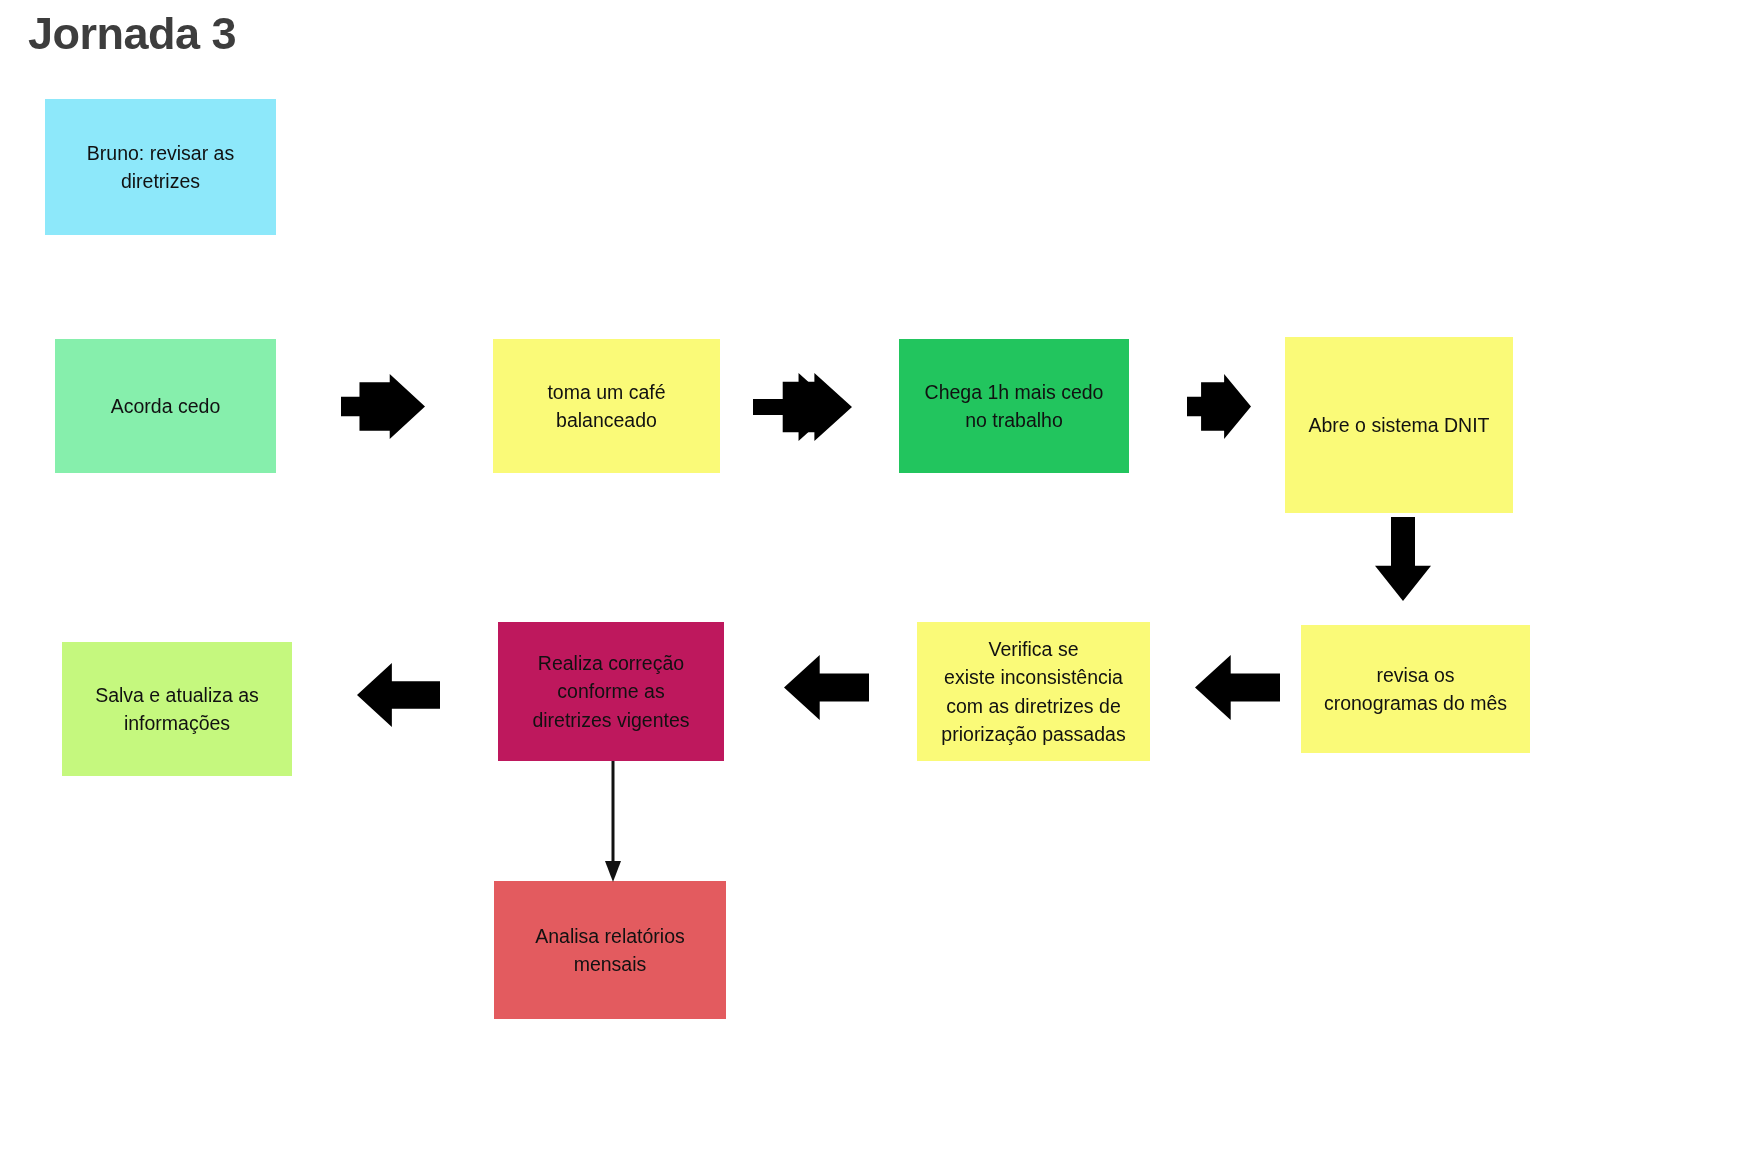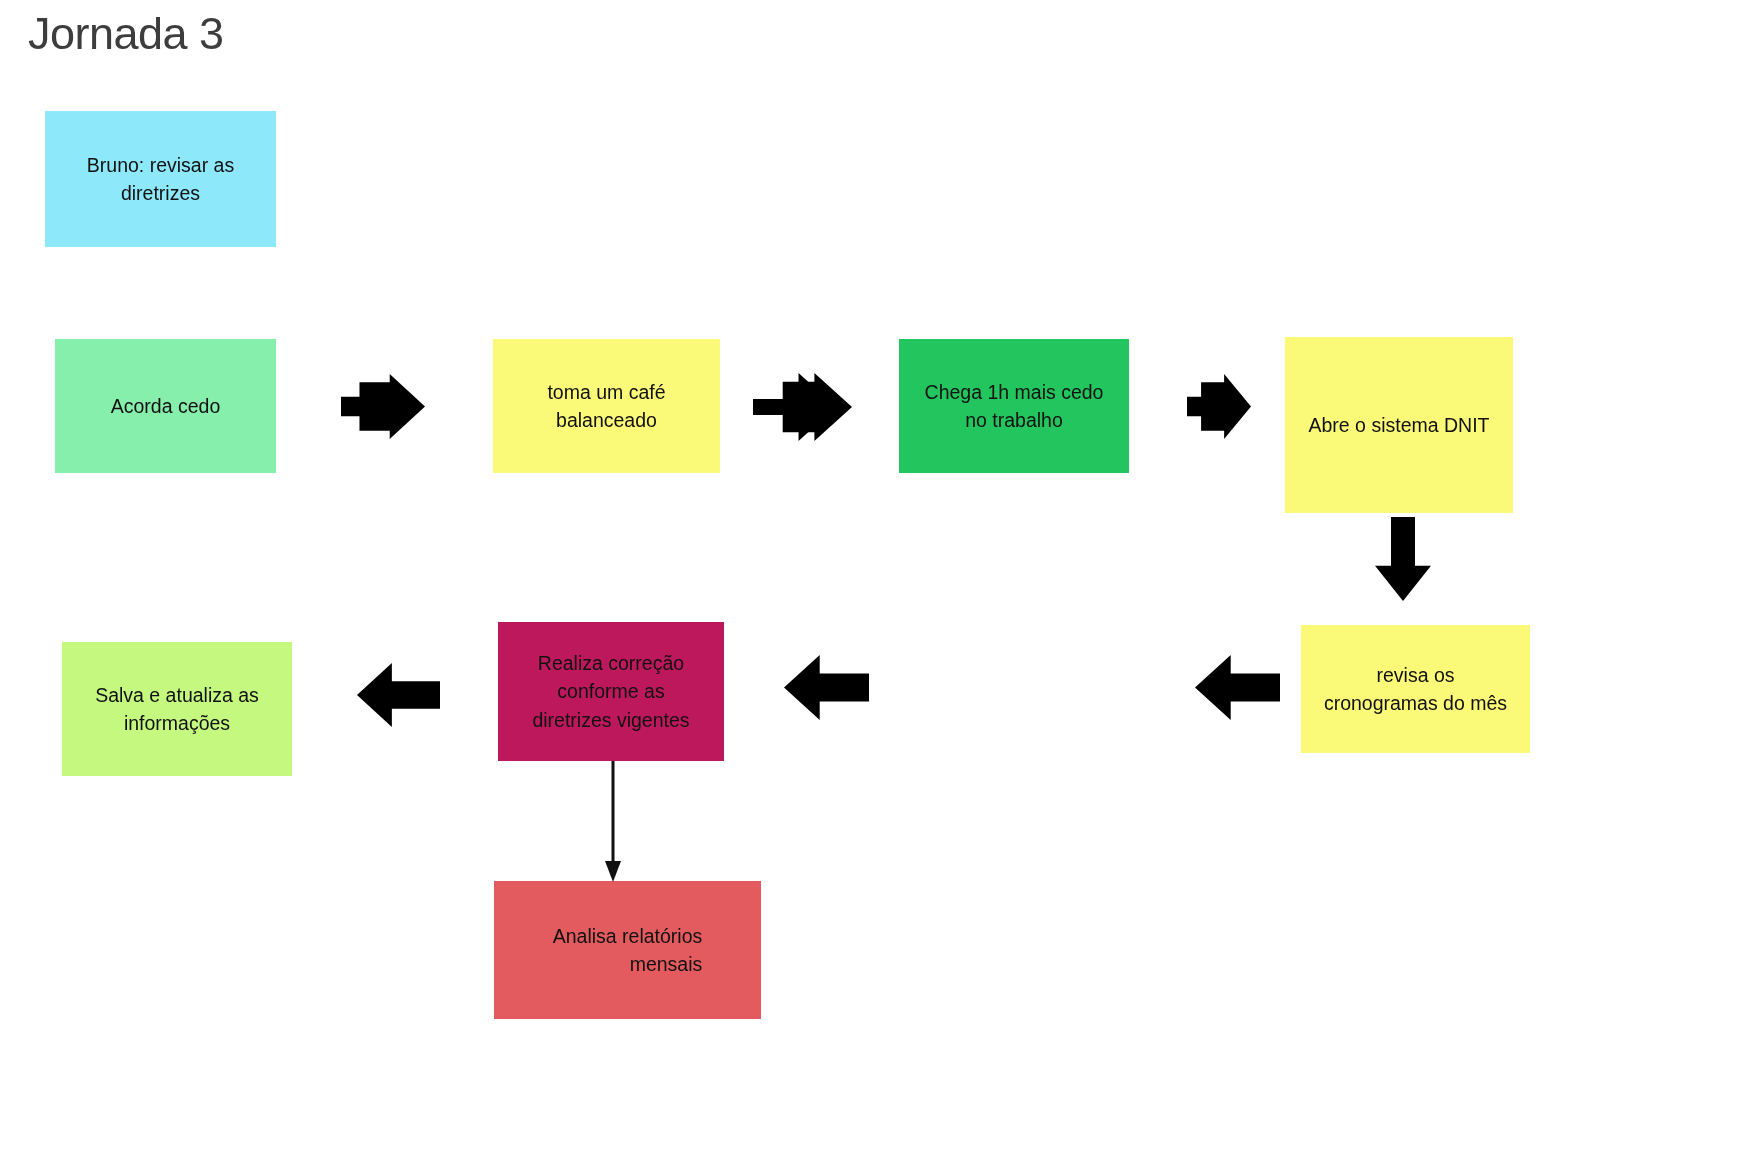--- a/index.html
+++ b/index.html
@@ -17,21 +17,21 @@
   #canvas {
     position: relative;
     width: 1755px;
     height: 1173px;
   }
   .title {
     position: absolute;
     left: 28px;
     top: 8px;
     font-size: 45px;
-    font-weight: normal;
+    font-weight: bold;
     color: #3d3d3d;
     letter-spacing: -0.5px;
     white-space: nowrap;
   }
   .node {
     position: absolute;
     display: flex;
     align-items: center;
     justify-content: center;
     text-align: center;
@@ -49,36 +49,40 @@
   .connector {
     position: absolute;
   }
   .connector svg { display: block; }
 </style>
 </head>
 <body>
 
 <div id="canvas">
   <div class="title">Jornada 3</div>
-<div class="node" style="left: 45px; top: 99px; width: 231px; height: 136px; background: rgb(141, 232, 250); margin-top: 12px;">Bruno: revisar as
+<div class="node" style="left: 45px; top: 99px; width: 231px; height: 136px; background: rgb(141, 232, 250);">Bruno: revisar as
 diretrizes</div>
     <div class="node" style="left: 55px; top: 339px; width: 221px; height: 134px; background: #86efac;">Acorda cedo</div>
     <div class="node" style="left: 481px; top: 339px; width: 227px; height: 134px; background: rgb(250, 250, 120); margin-left: 12px;">toma um café
 balanceado</div>
     <div class="node" style="left: 899px; top: 339px; width: 230px; height: 134px; background: #22c55e;">Chega 1h mais cedo
 no trabalho</div>
     <div class="node" style="left: 1285px; top: 337px; width: 228px; height: 176px; background: rgb(250, 250, 120);">Abre o sistema DNIT</div>
     <div class="node" style="left: 1301px; top: 625px; width: 229px; height: 128px; background: rgb(250, 250, 120);">revisa os
 cronogramas do mês</div>
+    <div class="node" style="left: 917px; top: 622px; width: 233px; height: 139px; background: rgb(250, 250, 120);">Verifica se
+existe inconsistência
+com as diretrizes de
+priorização passadas</div>
     <div class="node" style="left: 498px; top: 622px; width: 226px; height: 139px; background: #be185d;">Realiza correção
 conforme as
 diretrizes vigentes</div>
     <div class="node" style="left: 62px; top: 642px; width: 230px; height: 134px; background: rgb(197, 248, 126);">Salva e atualiza as
 informações</div>
-    <div class="node" style="left: 494px; top: 881px; width: 267px; height: 138px; background: rgb(227, 91, 95); text-align: right;">Analisa relatórios
+    <div class="node" style="left: 494px; top: 881px; width: 232px; height: 138px; background: rgb(227, 91, 95);">Analisa relatórios
 mensais</div>
     <div class="arrow" style="left: 341px; top: 374px; width: 84px; height: 65px;">
       <svg width="84" height="65" viewBox="0 0 100 63" preserveAspectRatio="none">
         <path fill="#000" d="M0,22 L22,22 L22,8 L58,8 L58,0 L100,31.5 L58,63 L58,55 L22,55 L22,41 L0,41 Z"></path>
       </svg>
     </div>
     <div class="arrow" style="left: 753px; top: 373px; width: 99px; height: 68px;">
       <svg width="99" height="68" viewBox="0 0 100 63" preserveAspectRatio="none">
         <path fill="#000" d="M0,24 L30,24 L30,8 L62,8 L62,0 L100,31.5 L62,63 L62,55 L30,55 L30,39 L0,39 Z"></path>
         <path fill="#000" d="M46,0 L84,31.5 L46,63 L46,46 L66,31.5 L46,17 Z"></path>

